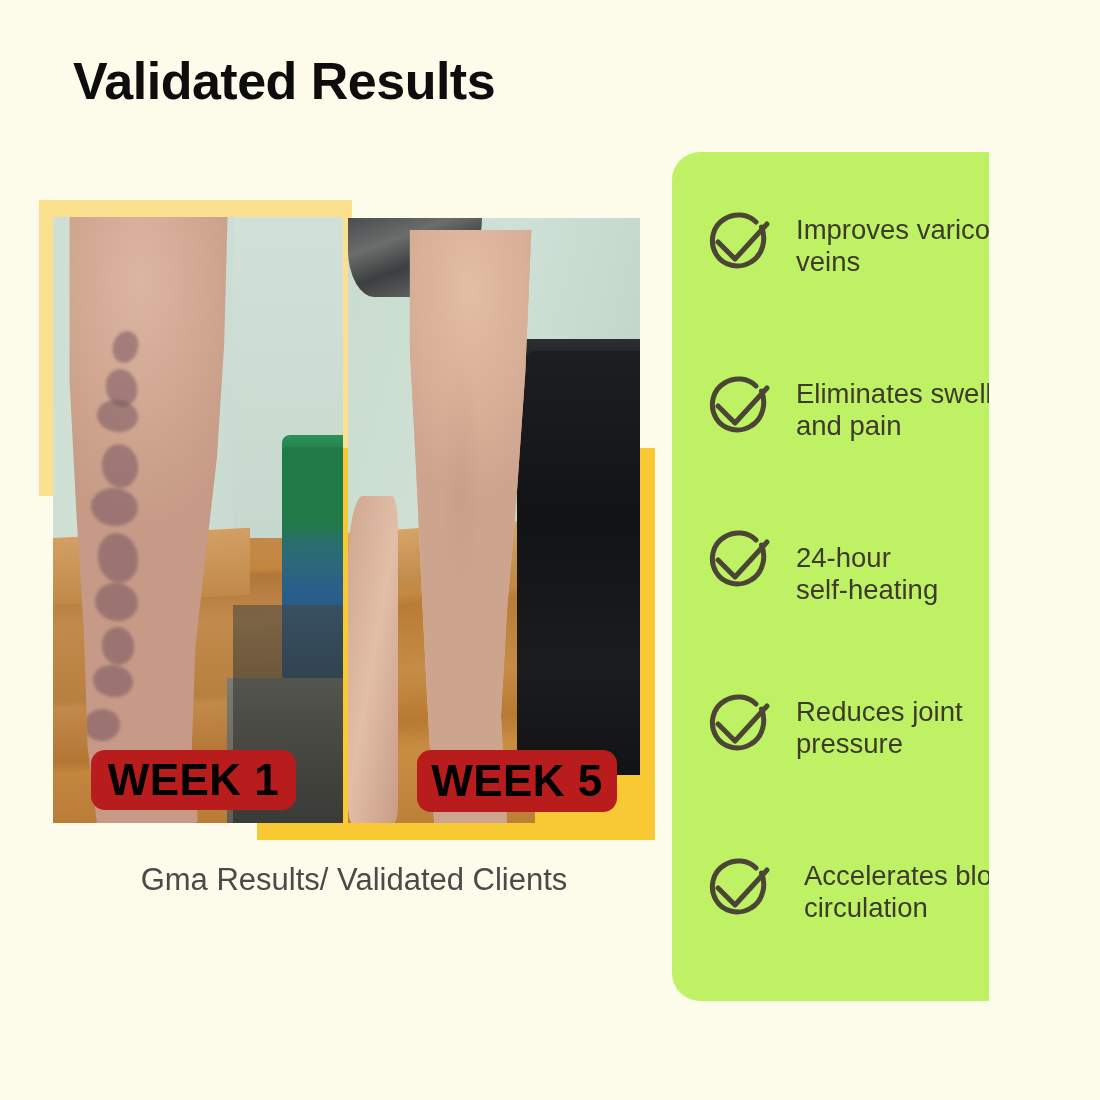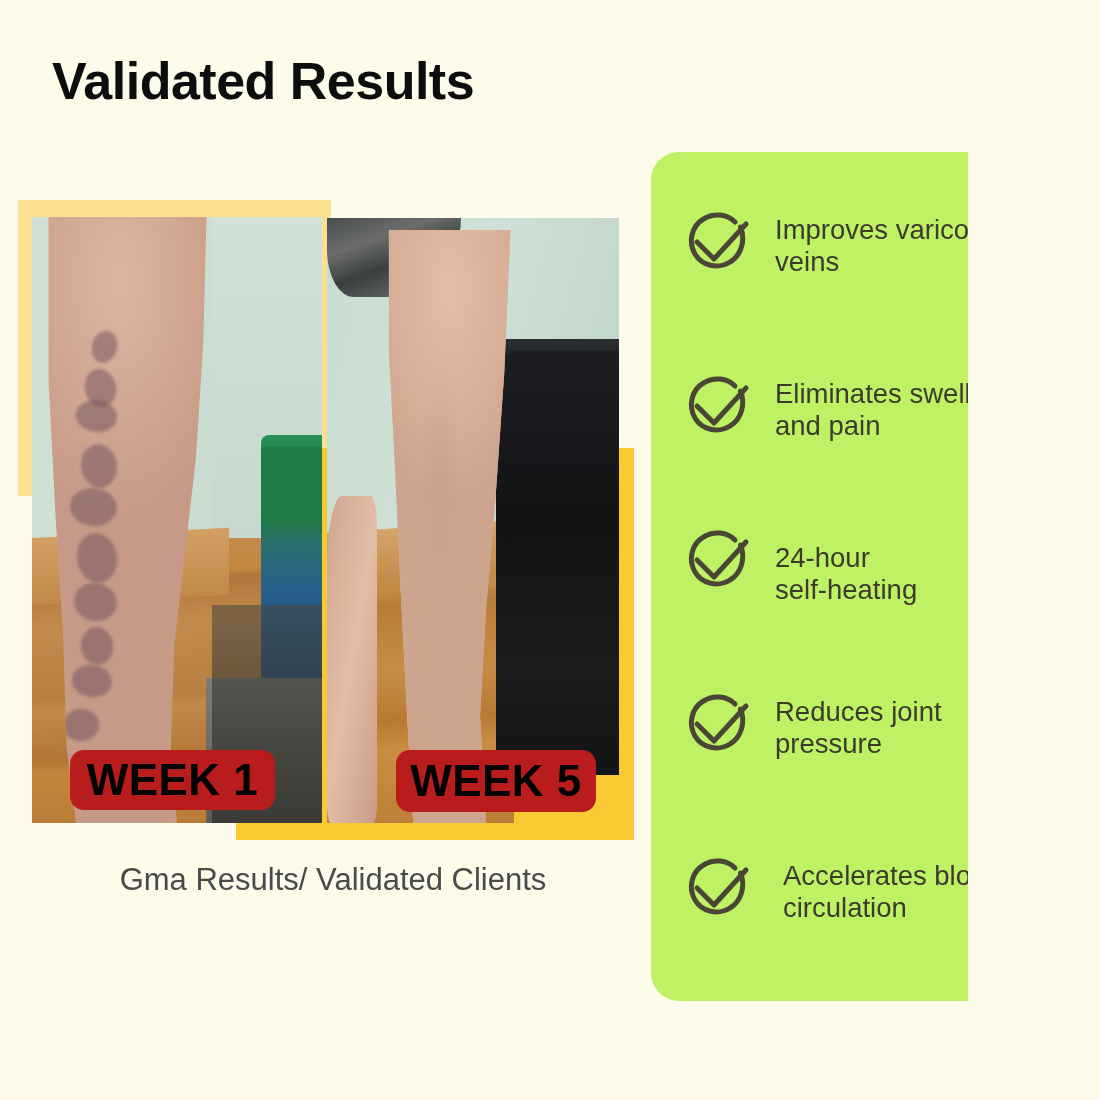--- a/index.html
+++ b/index.html
@@ -9,20 +9,21 @@
   }
   body {
     font-family: "Liberation Sans", sans-serif;
   }
   #page {
     position: relative;
     width: 968px;
     height: 1100px;
     background: #fdfbea;
     overflow: hidden;
+    margin-left: 21px;
   }
 
   
   #page-title {
     position: absolute;
     left: 52px;
     top: 55px;
     font-size: 52px;
     font-weight: bold;
     color: #0d0d0d;

